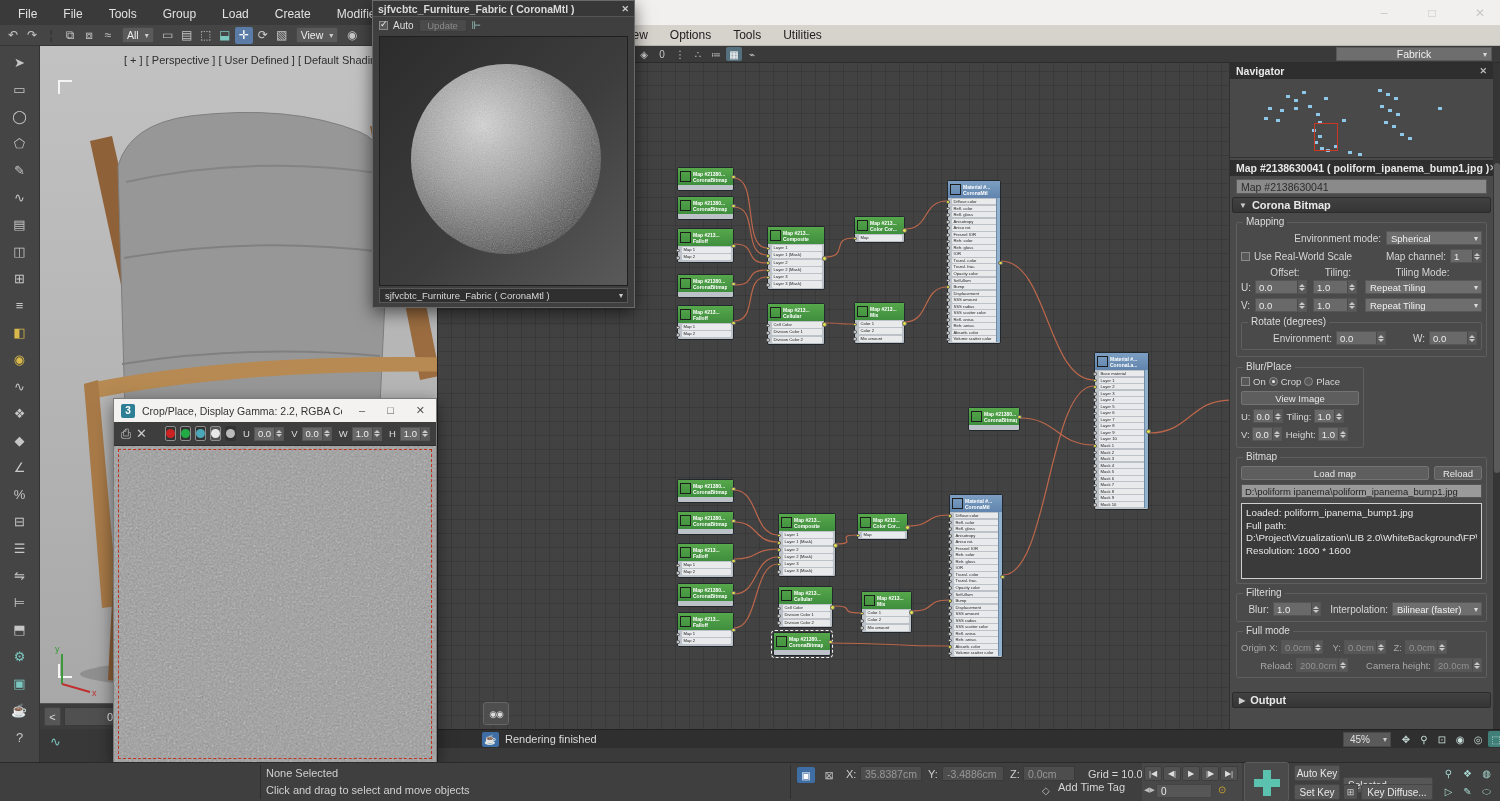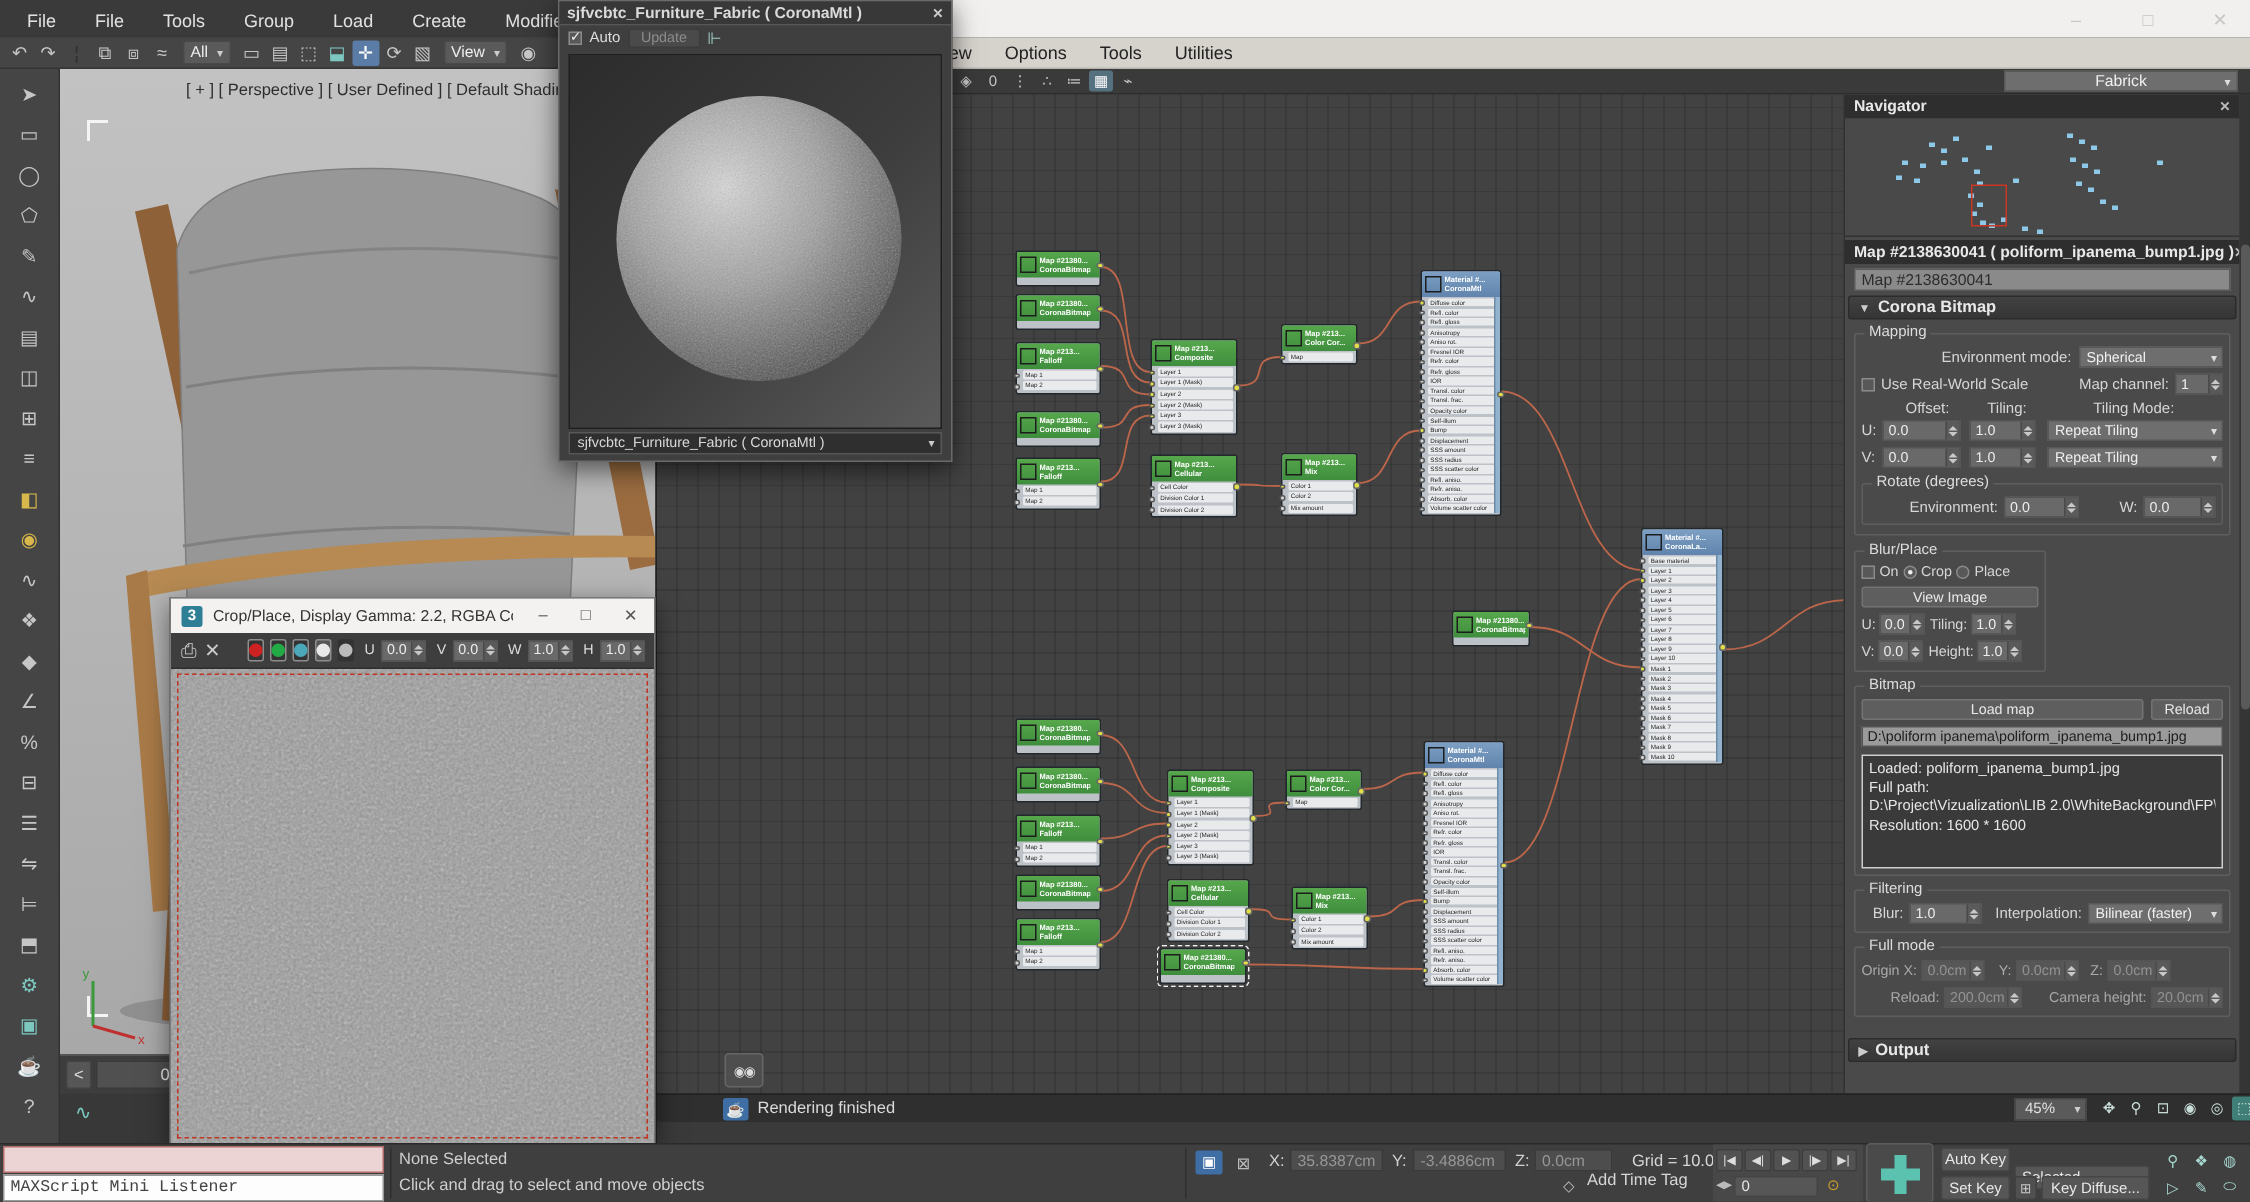--- a/index.html
+++ b/index.html
@@ -1401,24 +1401,20 @@
           </filter>
       </defs>
       <rect width="322" height="316" fill="#9a9a9a"></rect>
       <rect width="322" height="316" filter="url(#grain2)" opacity="0.6"></rect>
     </svg>
     <div class="cropsel"></div>
   </div>
 </div>
 
 <div class="statusbar">
-  <div class="listener">
-    <div class="pink"></div>
-    <div class="white">MAXScript Mini Listener</div>
-  </div>
   <div class="vsep" style="left:260px"></div>
   <div class="sb-none">None Selected</div>
   <div class="sb-prompt">Click and drag to select and move objects</div>
   <div class="vsep" style="left:790px"></div>
   <div class="sb-btn" style="left:797px;top:4px;width:18px;height:16px;background:#3f6ea5;color:#fff;font-size:10px">▣</div>
   <div class="sb-btn" style="left:821px;top:4px;width:16px;height:16px;color:#bbb;font-size:11px">⊠</div>
   <span class="coordlbl" style="left:846px">X:</span>
   <div class="coordfld" style="left:860px;width:62px">35.8387cm</div>
   <span class="coordlbl" style="left:928px">Y:</span>
   <div class="coordfld" style="left:942px;width:62px">-3.4886cm</div>

